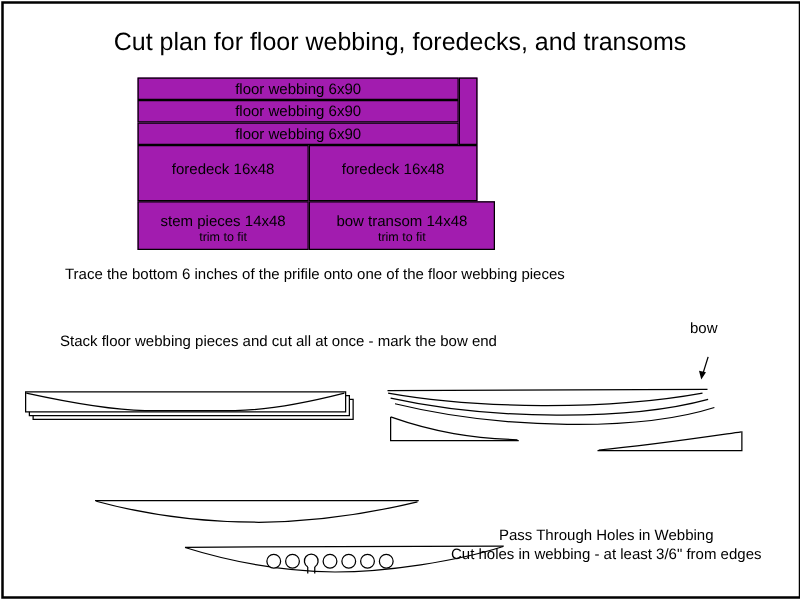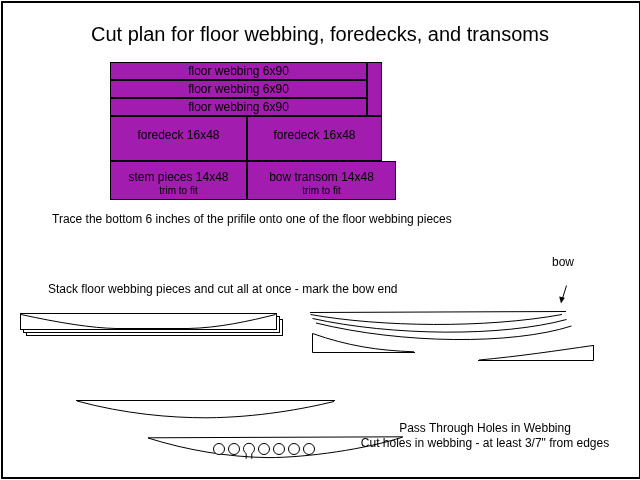--- a/index.html
+++ b/index.html
@@ -19,21 +19,21 @@
   .cell{
     position:absolute;box-sizing:border-box;border:1px solid #000;background:#a21caf;
     display:flex;align-items:center;justify-content:center;
     font-size:12px;white-space:nowrap;
   }
   .cell.foredeck{align-items:flex-start;padding-top:11px;}
   .cell.transom{flex-direction:column;justify-content:flex-start;padding-top:8px;}
   .cell.transom .note{font-size:10px;margin-top:1px;}
   .note-text{position:absolute;font-size:12px;white-space:nowrap;}
   #trace-note{left:52px;top:212px;}
-  #stack-note{left:48px;top:282px;text-align:center;}
+  #stack-note{left:48px;top:266px;text-align:center;}
   #bow-label{left:552px;top:255px;}
   .holes-text{
     position:absolute;left:335px;top:381px;width:300px;
     text-align:center;font-size:12px;line-height:15px;white-space:nowrap;margin-top:40px;
   }
   svg.diagrams{position:absolute;left:0;top:0;}
   svg .ln{fill:none;stroke:#000;stroke-width:1;}
   svg .wh{fill:#fff;stroke:#000;stroke-width:1;}
   svg .bk{fill:#000;stroke:none;}
 </style>
@@ -70,21 +70,21 @@
   <span>bow transom 14x48</span>
   <span class="note">trim to fit</span>
 </div>
 
 <div id="trace-note" class="note-text">Trace the bottom 6 inches of the prifile onto one of the floor webbing pieces</div>
 <div id="stack-note" class="note-text">Stack floor webbing pieces and cut all at once - mark the bow end</div>
 <div id="bow-label" class="note-text">bow</div>
 
 <div class="holes-text">
   <div>Pass Through Holes in Webbing</div>
-  <div>Cut holes in webbing - at least 3/7" from edges</div>
+  <div>Cut holes in webbing - at least 3/6" from edges</div>
 </div>
 
 <svg class="diagrams" width="640" height="480" viewBox="0 0 640 480">
 
   <g>
     <rect class="wh" x="26.5" y="319.5" width="256" height="16"></rect>
     <rect class="wh" x="23.5" y="316.5" width="256" height="16"></rect>
     <rect class="wh" x="20.5" y="313.5" width="256" height="16"></rect>
     <path class="ln" d="M21,314.5 C60,323 92,328 116,328.5 L188,328.5 C218,328 250,321 275.5,314.5"></path>
   </g>

